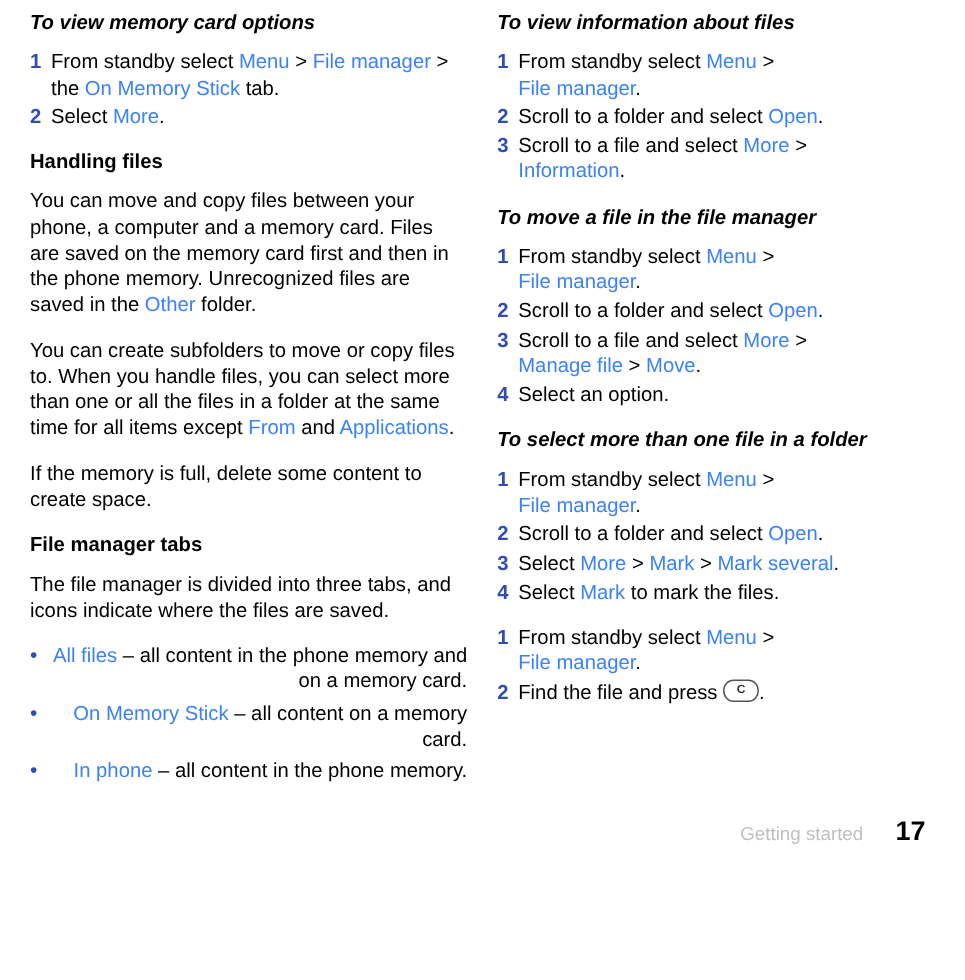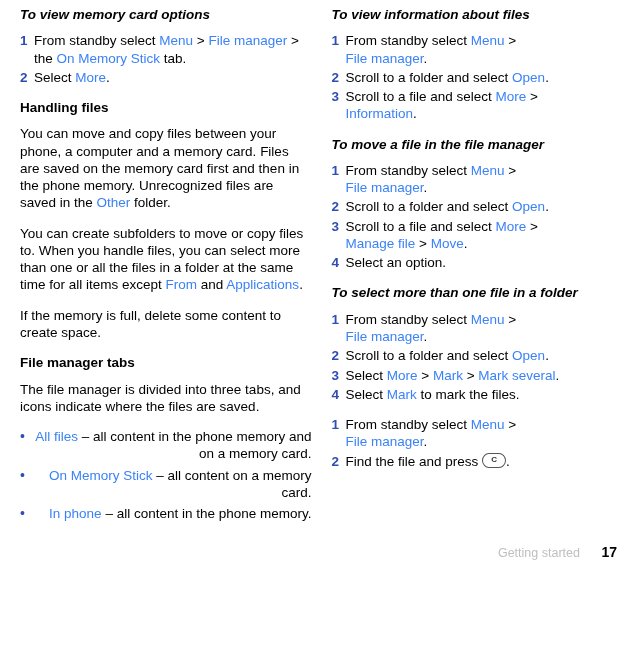--- a/index.html
+++ b/index.html
@@ -75,21 +75,21 @@
     transform: translate(-50%, -50%);
     font-size: 8px;
     font-weight: bold;
     color: #333;
   }
   .footer {
     text-align: right;
     padding: 18px 26px 4px 0;
     font-size: 12.5px;
   }
-  .footer .page-no { font-size: 14px; font-weight: bold; display:inline-block; padding-left:18px;}
+  .footer .page-no { font-size: 18px; font-weight: bold; display:inline-block; padding-left:18px;}
   .footer .section { color: #bfbfbf; margin-left: 24px; }
 </style>
 </head>
 <body>
 
 <div class="page">
 
   <div class="col">
 
     <div class="block">

